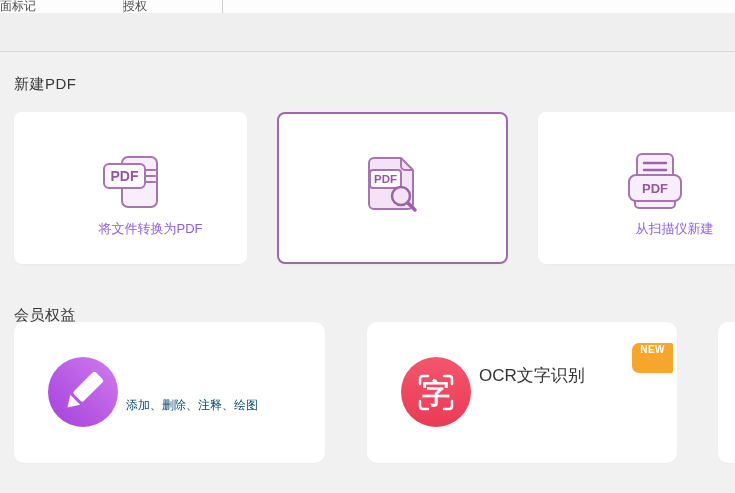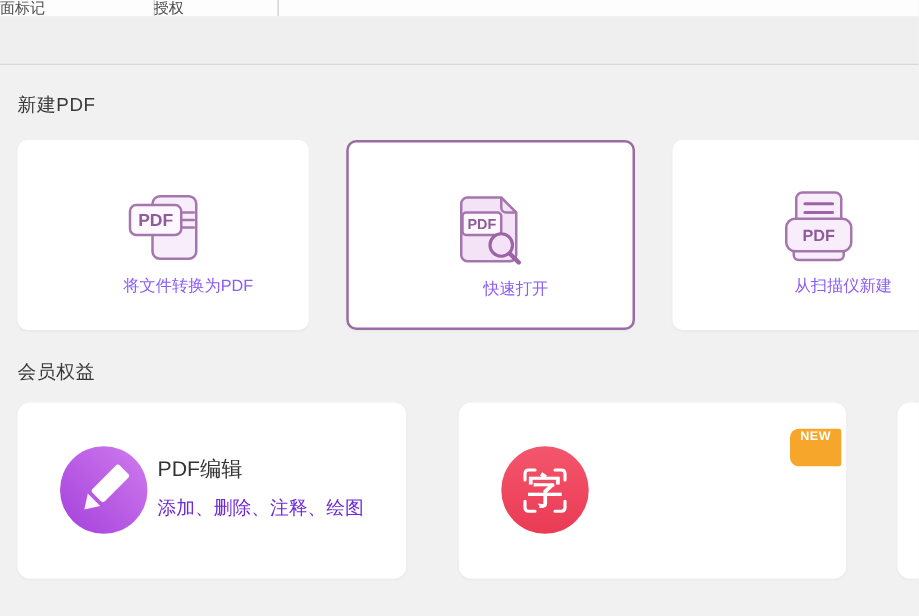--- a/index.html
+++ b/index.html
@@ -33,21 +33,21 @@
   .ribbon {
     position: absolute; top: 13px; left: 0; width: 735px; height: 39px;
     background: #efeff0; border-bottom: 1px solid #d8d8d8;
   }
 
   .section-heading {
     position: absolute; left: 14px;
     font-size: 15px; color: #383838; letter-spacing: .5px;
   }
   #heading-new { top: 75px; text-align: right; }
-  #heading-member { top: 288px; }
+  #heading-member { top: 306px; }
 
   .card {
     position: absolute; background: #ffffff; border-radius: 8px;
     box-shadow: 0 1px 2px rgba(0,0,0,0.03); cursor: pointer;
   }
   
   .action-card { top: 112px; width: 233px; height: 152px; }
   #card-convert { left: 14px; }
   #card-quickopen { left: 277px; width: 231px; border: 2px solid #9c6ba6; }
   #card-scanner { left: 538px; }
@@ -70,21 +70,21 @@
     border-radius: 50%;
   }
   .circle-pencil { background: linear-gradient(225deg, #d07cef 0%, #a440da 100%); }
   .circle-ocr    { background: linear-gradient(180deg, #f3566d 0%, #eb3a54 100%); }
   .benefit-title {
     position: absolute; left: 112px; top: 42px;
     font-size: 17px; color: #333333;
   }
   .benefit-sub {
     position: absolute; left: 112px; top: 75px;
-    font-size: 15px; color: #6d28d9; white-space: nowrap;
+    font-size: 12px; color: #0c4a6e; white-space: nowrap;
   }
   .new-badge {
     position: absolute; top: 21px; right: 4px; height: 30px;
     line-height: 14px; padding: 0 8px;
     background: #f6a72b; color: #ffffff;
     font-size: 10px; font-weight: bold; letter-spacing: .5px;
     border-radius: 7px 2px 2px 7px;
   }
 
   svg { display: block; }
@@ -123,21 +123,20 @@
   <div class="icon-wrap">
     <svg width="64" height="64" viewBox="0 0 64 64">
       <path d="M13 6 h27 l12 12 v34 a5 5 0 0 1 -5 5 h-34 a5 5 0 0 1 -5 -5 v-41 a5 5 0 0 1 5 -5 z" fill="#f4e2f6" stroke="#a476ad" stroke-width="2" stroke-linejoin="round"></path>
       <path d="M40 6 v8 a4 4 0 0 0 4 4 h8" fill="none" stroke="#a476ad" stroke-width="2"></path>
       <rect x="9" y="18" width="31" height="18" rx="3" fill="#fdf8fe" stroke="#a476ad" stroke-width="2"></rect>
       <text x="24.5" y="31" text-anchor="middle" font-size="11.5" font-weight="bold" font-family="Liberation Sans, sans-serif" fill="#8f5b9b">PDF</text>
       <circle cx="40" cy="44" r="9" fill="#f4e2f6" stroke="#9c63a6" stroke-width="2.5"></circle>
       <line x1="47" y1="51" x2="54" y2="58" stroke="#9c63a6" stroke-width="3.5" stroke-linecap="round"></line>
     </svg>
   </div>
-  <div class="card-label">快速打开</div>
 </div>
 
 <div class="card action-card" id="card-scanner">
   <div class="icon-wrap">
     <svg width="64" height="64" viewBox="0 0 64 64">
       <rect x="14" y="4" width="36" height="28" rx="5" fill="#f8edfa" stroke="#a476ad" stroke-width="2"></rect>
       <g stroke="#9c63a6" stroke-width="2.5" stroke-linecap="round">
         <line x1="21" y1="13" x2="43" y2="13"></line>
         <line x1="21" y1="20" x2="43" y2="20"></line>
       </g>
@@ -153,32 +152,32 @@
 
 <div class="card benefit-card" id="card-edit">
   <div class="benefit-circle circle-pencil">
     <svg width="70" height="70" viewBox="0 0 70 70">
       <g transform="rotate(45 35 35)">
         <rect x="28" y="12" width="14" height="31" rx="2.5" fill="#ffffff"></rect>
         <polygon points="28,46 42,46 35,57" fill="#fdf6ff"></polygon>
       </g>
     </svg>
   </div>
-  <div class="benefit-title">PDF编辑</div>
   <div class="benefit-sub">添加、删除、注释、绘图</div>
 </div>
 
 <div class="card benefit-card" id="card-ocr">
   <div class="new-badge">NEW</div>
   <div class="benefit-circle circle-ocr">
     <svg width="70" height="70" viewBox="0 0 70 70">
       <g fill="none" stroke="#ffffff" stroke-width="2.5" stroke-linecap="round">
         <path d="M19 27 v-5 q0 -3 3 -3 h5"></path>
         <path d="M43 19 h5 q3 0 3 3 v5"></path>
         <path d="M51 44 v5 q0 3 -3 3 h-5"></path>
         <path d="M27 52 h-5 q-3 0 -3 -3 v-5"></path>
       </g>
       <text x="35" y="45.5" text-anchor="middle" font-size="28" font-weight="bold" font-family="DejaVu Sans, sans-serif" fill="#ffffff">字</text>
     </svg>
   </div>
+  <div class="benefit-title">OCR文字识别</div>
 </div>
 
 <div class="card benefit-card" id="card-peek"></div>
 
 </body></html>

